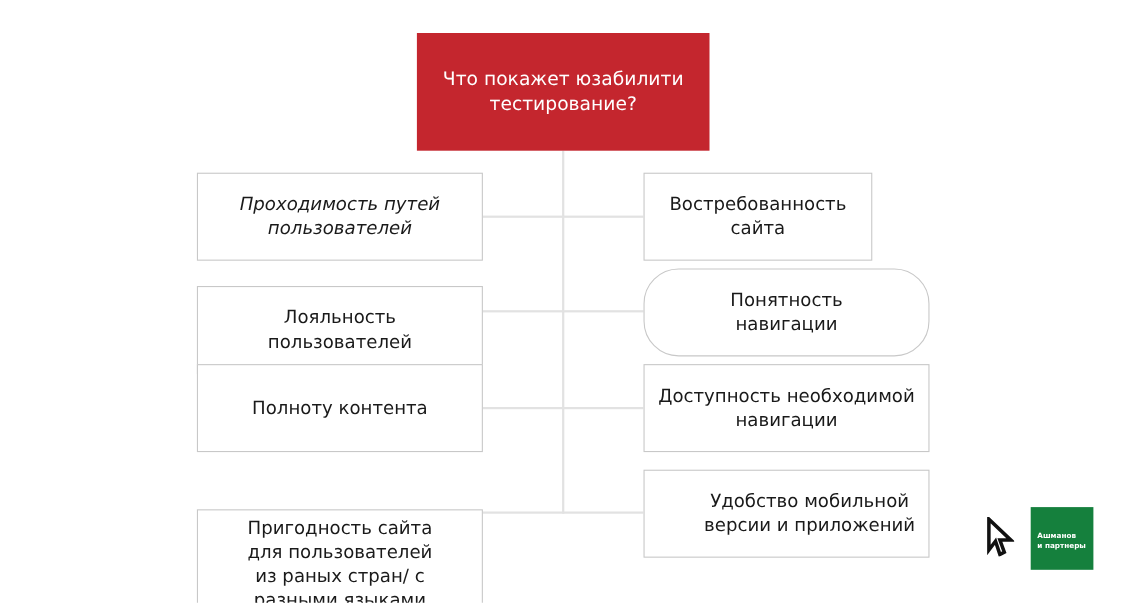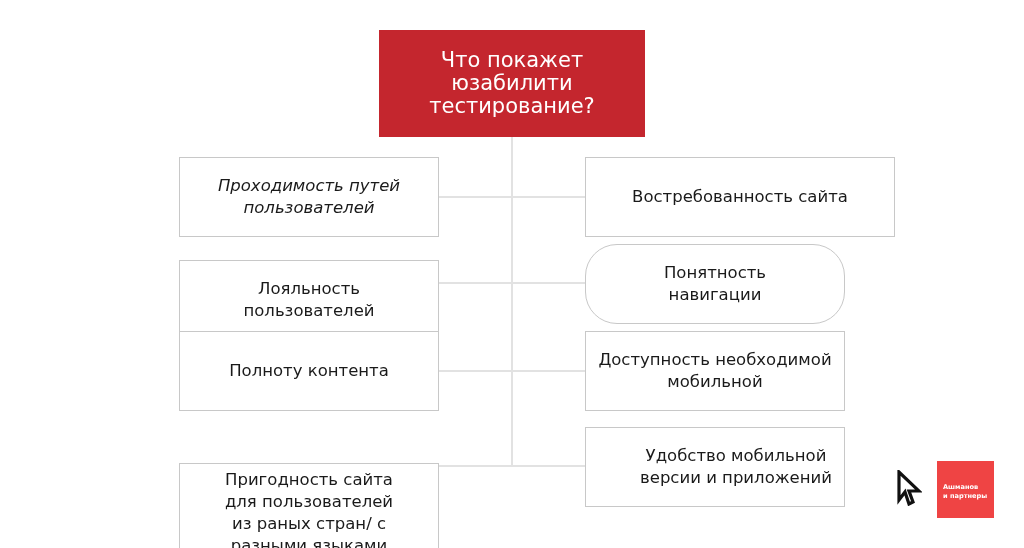--- a/index.html
+++ b/index.html
@@ -4,33 +4,33 @@
   <style>
     html, body { margin: 0; padding: 0; }
     body {
       width: 1024px; height: 548px; background: #ffffff; position: relative; overflow: hidden;
       font-family: "DejaVu Sans", "Liberation Sans", sans-serif;
     }
     .root-box {
       position: absolute; left: 379px; top: 30px; width: 266px; height: 107px;
       background: #c4262e; color: #ffffff;
       display: flex; align-items: center; justify-content: center; text-align: center;
-      font-size: 21px; line-height: 23px; box-sizing: border-box; padding: 0 14px;
+      font-size: 17px; line-height: 23px; box-sizing: border-box; padding: 0 14px;
     }
     .node {
       position: absolute; box-sizing: border-box;
       border: 1.5px solid #c8c8c8; background: #ffffff; color: #1a1a1a;
       display: flex; align-items: center; justify-content: center; text-align: center;
       font-size: 16.5px; line-height: 22px; padding: 0 8px;
     }
     .line { position: absolute; background: #e2e2e2; }
     .logo-mark { position: absolute; left: 896px; top: 470px; width: 26px; height: 36px; }
     .logo-box {
       position: absolute; left: 937px; top: 461px; width: 57px; height: 57px;
-      background: #ef4444; color: #ffffff; box-sizing: border-box;
+      background: #15803d; color: #ffffff; box-sizing: border-box;
       font-family: "DejaVu Sans", sans-serif; font-size: 6.6px; line-height: 8.5px;
       padding: 22px 0 0 6px; font-weight: bold;
     }
   </style>
 </head>
 <body>
 
 <div class="line" style="left:511px; top:137px; width:2px; height:330px;"></div>
 <div class="line" style="left:438px; top:196px; width:147px; height:2px;"></div>
 <div class="line" style="left:438px; top:282px; width:147px; height:2px;"></div>
@@ -47,28 +47,28 @@
 <div class="node" style="left:179px; top:260px; width:260px; height:80px;">
   <span style="max-width:150px;">Лояльность пользователей</span>
 </div>
 <div class="node" style="left:179px; top:331px; width:260px; height:80px;">
   <span>Полноту контента</span>
 </div>
 <div class="node" style="left:179px; top:418px; width:260px; height:100px;margin-top:45px;">
   <span style="max-width:180px;">Пригодность сайта для пользователей из раных стран/ с разными языками</span>
 </div>
 
-<div class="node" style="left:585px; top:157px; width:310px; height:80px;">
+<div class="node" style="left:585px; top:157px; width:208px; height:80px;">
   <span>Востребованность сайта</span>
 </div>
 <div class="node" style="left:585px; top:244px; width:260px; height:80px;border-radius:32px;">
   <span style="max-width:120px;">Понятность навигации</span>
 </div>
 <div class="node" style="left:585px; top:331px; width:260px; height:80px;">
-  <span style="max-width:245px;">Доступность необходимой мобильной</span>
+  <span style="max-width:245px;">Доступность необходимой навигации</span>
 </div>
 <div class="node" style="left:585px; top:427px; width:260px; height:80px;justify-content:flex-end;">
   <span style="max-width:200px;">Удобство мобильной версии и приложений</span>
 </div>
 
 <svg class="logo-mark" viewBox="0 0 26 36">
   <path d="M3 2 L3 30 L9 22 L13 34 L17 32 L13 21 L23 21 Z" fill="none" stroke="#111" stroke-width="3.2" stroke-linejoin="miter"></path>
 </svg>
 <div class="logo-box">
   <div>Ашманов</div>

